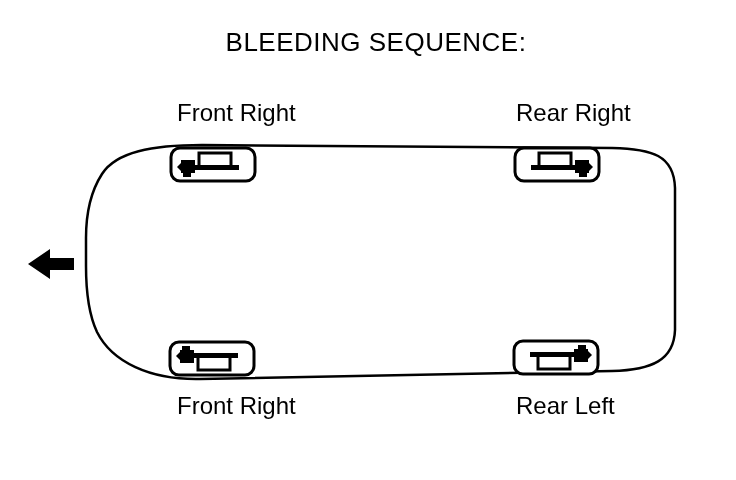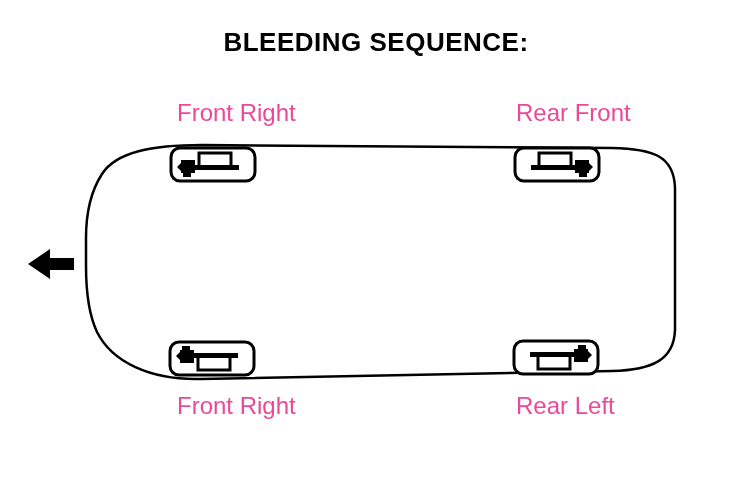--- a/index.html
+++ b/index.html
@@ -15,53 +15,53 @@
     background: #ffffff;
     overflow: hidden;
     color: #000000;
   }
   .title {
     position: absolute;
     top: 27px;
     left: 376px;
     transform: translateX(-50%);
     font-size: 26px;
-    font-weight: 700;
+    font-weight: 400;
     letter-spacing: 0.5px;
     white-space: nowrap;
     color: #000000;
   }
   .wheel-label {
     position: absolute;
     font-size: 24px;
     font-weight: 400;
     line-height: 1.1;
     white-space: nowrap;
-    color: #ec4899;
+    color: #000000;
   }
   .lbl-front-right { left: 177px; top: 100px; }
   .lbl-rear-right  { left: 516px; top: 100px; }
   .lbl-front-left  { left: 177px; top: 393px; }
   .lbl-rear-left   { left: 516px; top: 393px; text-align: center; }
   svg.diagram {
     position: absolute;
     left: 0;
     top: 0;
   }
 </style>
 </head>
 <body>
 
 <div class="canvas">
 
   <div class="title">BLEEDING SEQUENCE:</div>
 
   <div class="wheel-label lbl-front-right">Front Right</div>
 
-  <div class="wheel-label lbl-rear-right">Rear Front</div>
+  <div class="wheel-label lbl-rear-right">Rear Right</div>
 
   <div class="wheel-label lbl-front-left">Front Right</div>
 
   <div class="wheel-label lbl-rear-left">Rear Left</div>
 
   <svg class="diagram" width="736" height="480" viewBox="0 0 736 480">
 
     <defs>
 
       <g id="caliper-glyph">

